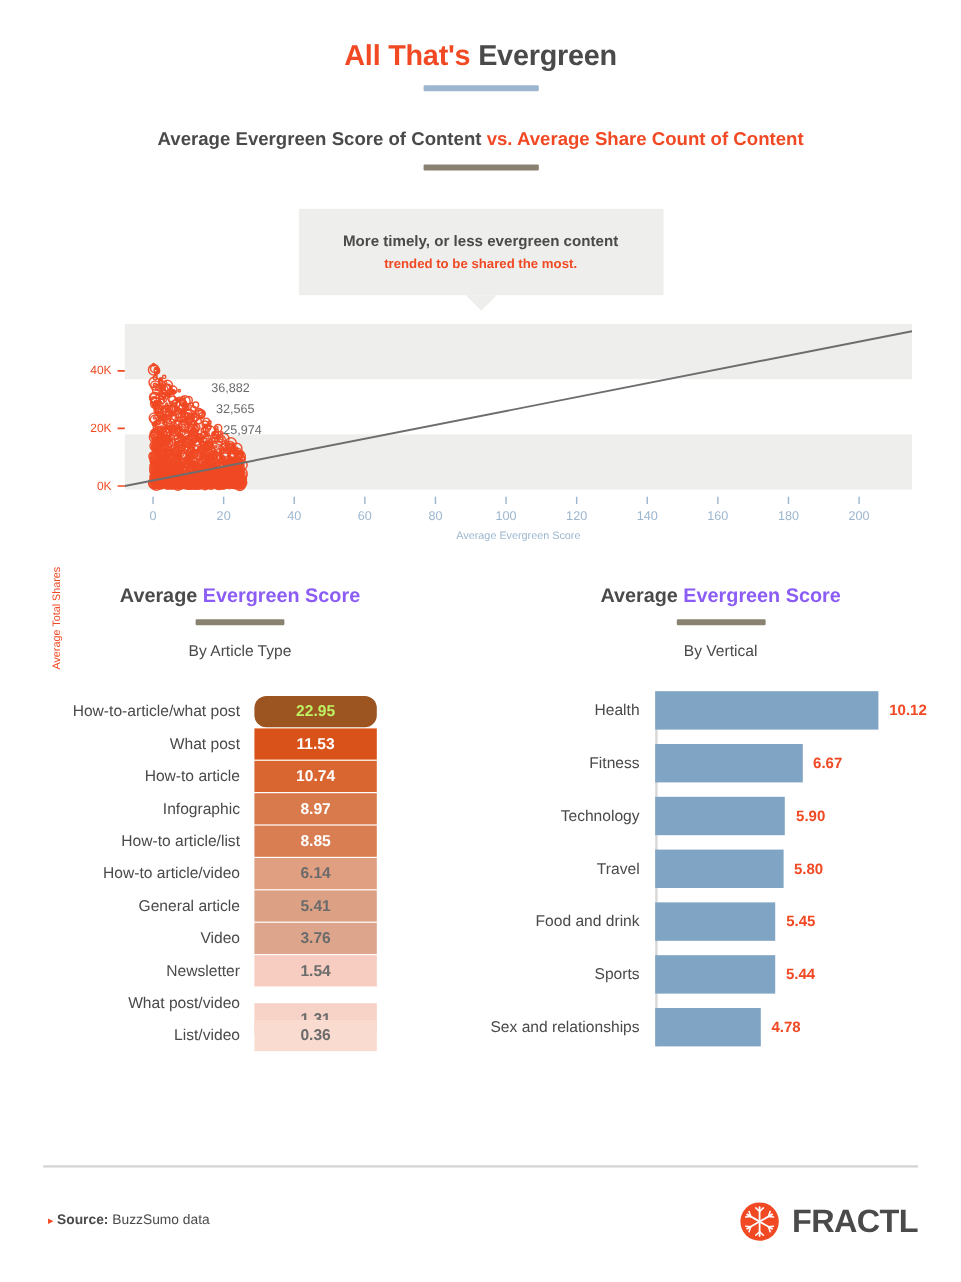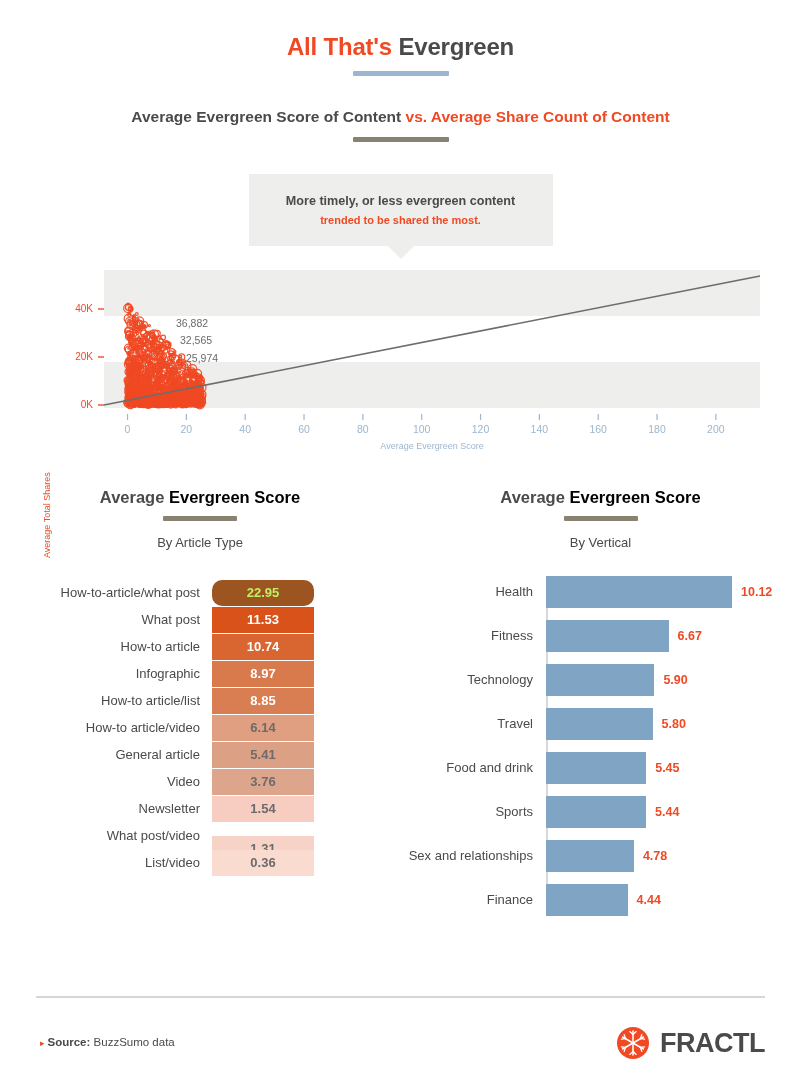--- a/index.html
+++ b/index.html
@@ -56,21 +56,21 @@
     white-space:nowrap;
   }
 
   
   .charts{display:flex;margin-top:26px;padding:0 0 0 0;}
   .col{position:relative;}
   .col-left{width:400px;}
   .col-right{width:401px;}
   .col-head{text-align:center;}
   .col-title{font-size:16.5px;font-weight:bold;color:#4a4a4a;}
-  .col-title .hl{color:#000000;}
+  .col-title .hl{color:#8b5cf6;}
   .col-sub{margin-top:14px;font-size:13px;color:#4a4a4a;}
 
   
   .arows{margin-top:30px;}
   .arow{display:flex;align-items:center;height:26px;margin-bottom:1px;}
   .arow-label{
     width:200px;text-align:right;padding-right:12px;
     font-size:13px;color:#4a4a4a;white-space:nowrap;
   }
   .arow-bar{
@@ -90,21 +90,21 @@
     position:absolute;right:100%;padding-right:13px;
     font-size:13px;color:#4a4a4a;white-space:nowrap;
   }
   .vrow-bar{height:32px;background:#7fa4c4;}
   .vrow-val{
     margin-left:9px;font-size:12.5px;font-weight:bold;color:#f04923;
     white-space:nowrap;
   }
 
   
-  .footer{position:absolute;left:0;right:0;bottom:0;height:72px;}
+  .footer{position:absolute;left:0;right:0;bottom:0;height:97px;}
   .footer-rule{
     position:absolute;left:36px;right:36px;top:0;
     height:2px;background:#d6d6d6;
   }
   .source{
     position:absolute;left:40px;top:40px;
     font-size:11.5px;color:#4a4a4a;white-space:nowrap;
   }
   .source .caret{color:#f04923;font-size:9px;margin-right:3px;}
   .source .lbl{font-weight:bold;}
@@ -1797,25 +1797,20 @@
         <div class="vrow">
           <div class="vrow-label">Sports</div>
           <div class="vrow-bar" style="width: 100px; background: rgb(127, 164, 196);"></div>
           <div class="vrow-val">5.44</div>
         </div>
         <div class="vrow">
           <div class="vrow-label">Sex and relationships</div>
           <div class="vrow-bar" style="width: 87.9px; background: rgb(127, 164, 196);"></div>
           <div class="vrow-val">4.78</div>
         </div>
-        <div class="vrow">
-          <div class="vrow-label">Finance</div>
-          <div class="vrow-bar" style="width: 81.6px; background: rgb(127, 164, 196);"></div>
-          <div class="vrow-val">4.44</div>
-        </div>
       </div>
   </div>
 </div>
 
 <div class="footer">
   <div class="footer-rule"></div>
   <div class="source">
     <span class="caret">▸</span><span class="lbl">Source:</span>
     <span>BuzzSumo data</span>
   </div>

